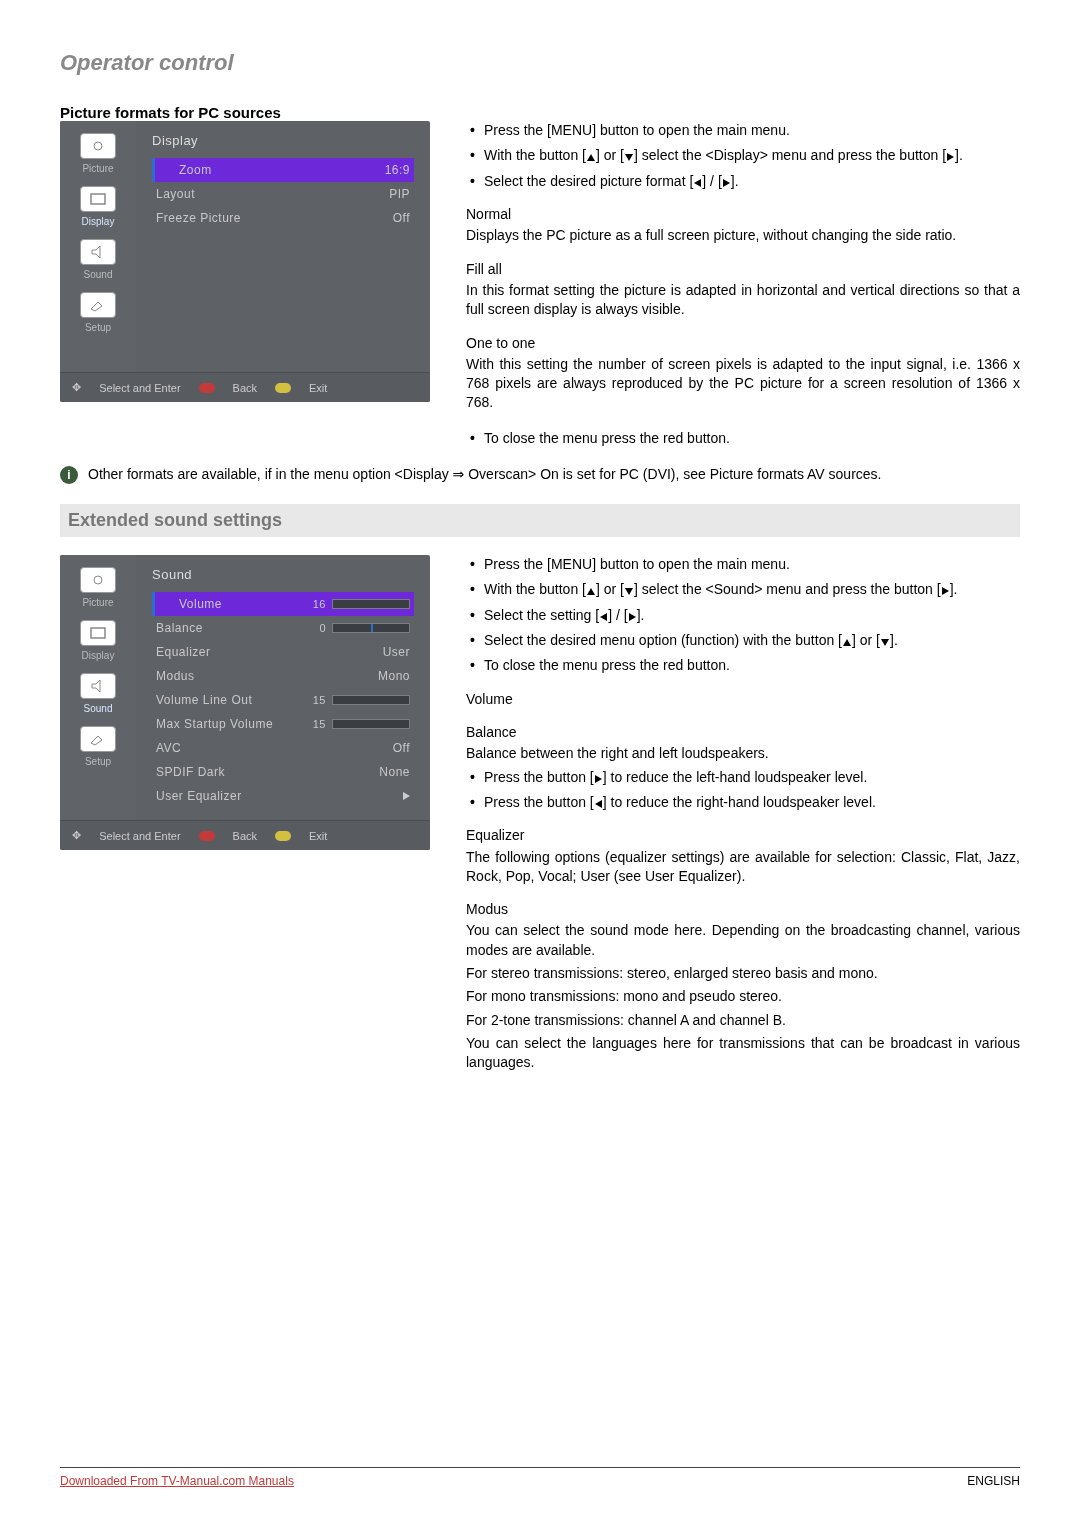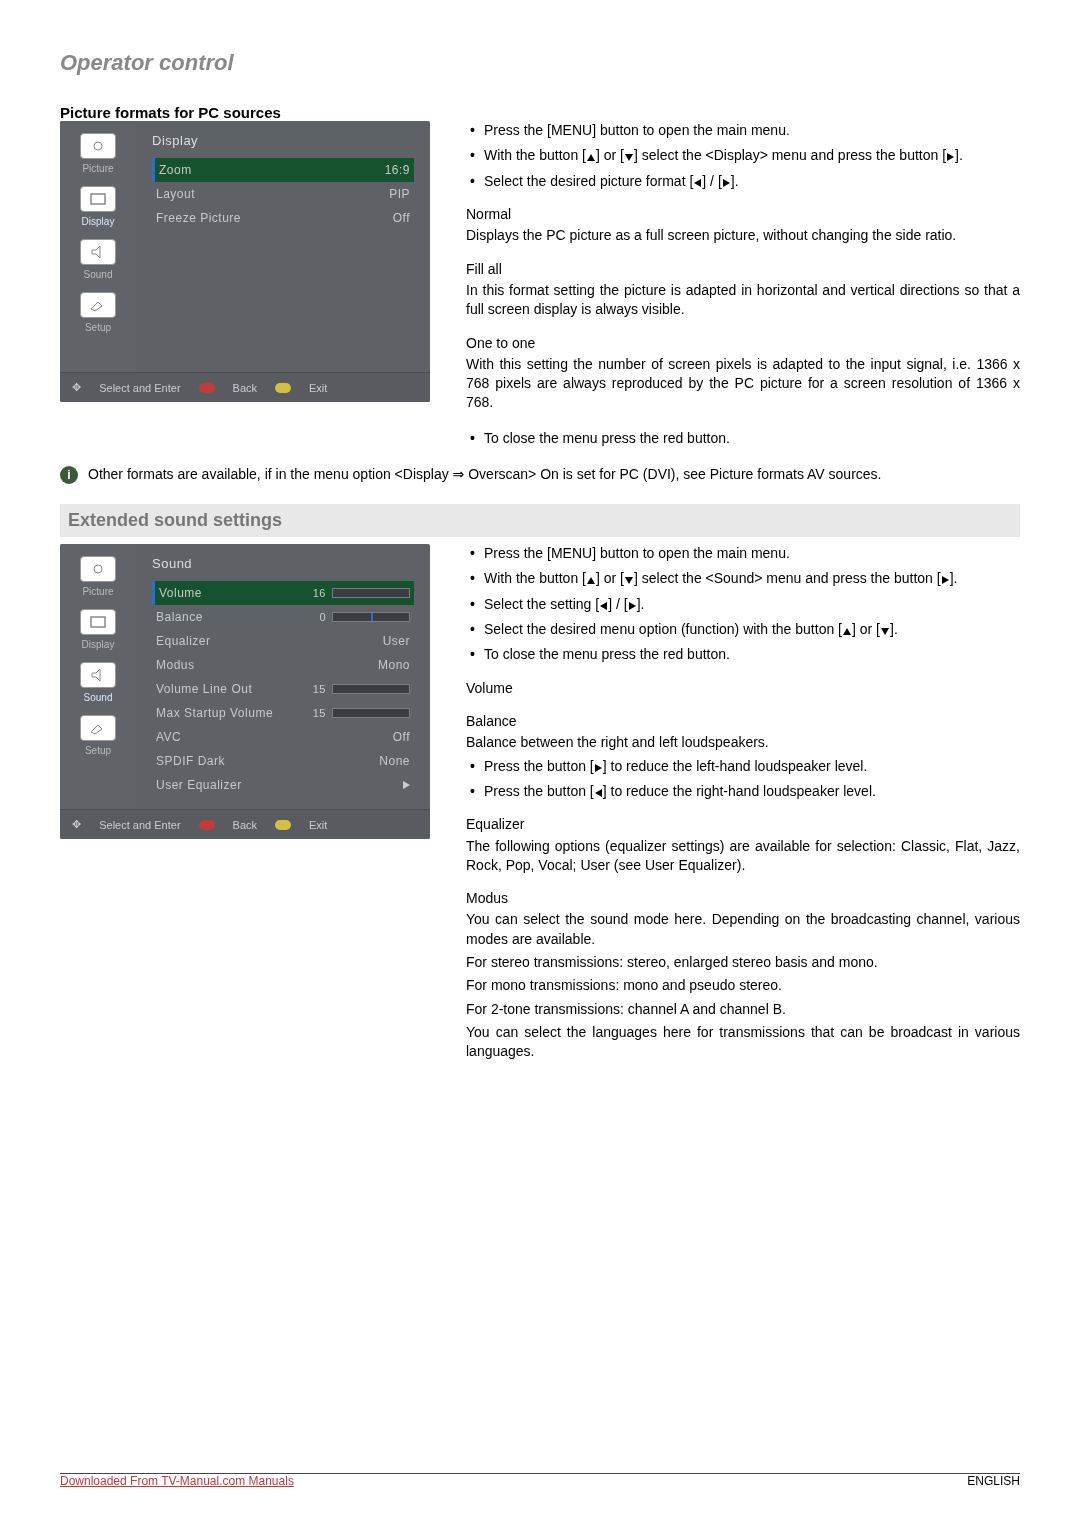--- a/index.html
+++ b/index.html
@@ -1,54 +1,54 @@
 <!DOCTYPE html>
 <html><head>
   <meta charset="utf-8">
   <style>
     * { margin: 0; padding: 0; box-sizing: border-box; }
     body { font-family: Arial, sans-serif; background: #fff; width: 1080px; height: 1528px; padding: 50px 60px; position: relative; color: #000; }
     .header-title { color: #888; font-style: italic; font-weight: bold; font-size: 22px; margin-bottom: 28px; }
     .section-title { font-weight: bold; font-size: 15px; }
-    .section-title-banner { font-weight: bold; font-size: 18px; color: #777; background: #e8e8e8; padding: 6px 8px; margin-bottom: 7px; margin-top: 20px; }
+    .section-title-banner { font-weight: bold; font-size: 18px; color: #777; background: #e8e8e8; padding: 6px 8px; margin-bottom: 18px; margin-top: 20px; }
     .two-col { display: flex; gap: 36px; align-items: flex-start; }
     .left-col { flex: 0 0 370px; }
     .right-col { flex: 1; font-size: 14px; line-height: 1.38; }
     .menu-box { background: #5e6266; width: 370px; border-radius: 2px; color: #c8c8c8; overflow: hidden; }
     .menu-body { display: flex; }
     .menu-sidebar { width: 76px; background: #606468; padding: 8px 0 20px 0; }
     .menu-item { text-align: center; font-size: 10px; padding: 4px 0 8px 0; color: #bbb; }
     .menu-item.active { color: #d8e6ff; }
     .menu-icon { width: 36px; height: 26px; margin: 0 auto 4px auto; background: #fff; border: 1px solid #999; border-radius: 4px; display: flex; align-items: center; justify-content: center; }
     .menu-icon svg { width: 20px; height: 16px; }
     .menu-content { flex: 1; padding: 12px 16px 12px 16px; }
     .menu-content-title { font-size: 13px; margin-bottom: 10px; letter-spacing: 0.5px; color: #ddd; }
     .menu-row { display: flex; justify-content: space-between; align-items: center; font-size: 12px; padding: 5px 4px; letter-spacing: 0.5px; }
-    .menu-row.hl { background: #14532d; border-left: 3px solid #2a6fcf; padding-left: 4px; }
+    .menu-row.hl { background: #6d28d9; border-left: 3px solid #2a6fcf; padding-left: 24px; }
     .bar-track { width: 78px; height: 10px; background: #3a3e42; border: 1px solid #7a7e82; position: relative; }
     .bar-fill { height: 100%; background: #2a6fcf; }
     .bar-center { position: absolute; left: 50%; width: 2px; height: 100%; background: #2a6fcf; }
     .menu-footer { background: #585c60; display: flex; align-items: center; gap: 18px; padding: 8px 12px; font-size: 11px; color: #ccc; border-top: 1px solid #4a4e52; }
     .remote-btn { width: 16px; height: 10px; border-radius: 5px; display: inline-block; }
     .btn-red { background: #c23a3a; }
     .btn-yellow { background: #d4c040; }
     .right-col ul { list-style: none; }
     .right-col ul li { position: relative; padding-left: 18px; margin-bottom: 6px; text-align: justify; }
     .right-col ul li::before { content: "•"; position: absolute; left: 4px; font-weight: bold; }
     .tri { display: inline-block; width: 0; height: 0; vertical-align: -1px; margin: 0 1px; }
     .tri-up { border-left: 4px solid transparent; border-right: 4px solid transparent; border-bottom: 7px solid #000; }
     .tri-down { border-left: 4px solid transparent; border-right: 4px solid transparent; border-top: 7px solid #000; }
     .tri-left { border-top: 4px solid transparent; border-bottom: 4px solid transparent; border-right: 7px solid #000; }
     .tri-right { border-top: 4px solid transparent; border-bottom: 4px solid transparent; border-left: 7px solid #000; }
     .sub-heading { margin-top: 14px; margin-bottom: 2px; }
     .para { text-align: justify; margin-bottom: 4px; }
     .info-row { display: flex; align-items: flex-start; gap: 10px; margin-top: 12px; margin-bottom: 10px; font-size: 14px; }
     .info-icon { width: 18px; height: 18px; border-radius: 50%; background: #3a5a3a; color: #fff; font-weight: bold; text-align: center; font-size: 12px; line-height: 18px; flex: 0 0 18px; }
     .arrow-right-double { font-family: serif; }
-    .footer { position: absolute; bottom: 40px; left: 60px; right: 60px; border-top: 1px solid #444; padding-top: 0; display: flex; justify-content: space-between; font-size: 12px; }
+    .footer { position: absolute; bottom: 40px; left: 60px; right: 60px; border-top: 1px solid #444; padding-top: 6px; display: flex; justify-content: space-between; font-size: 12px; }
     .footer a { color: #c23a3a; text-decoration: underline; }
     .val-with-bar { display: flex; align-items: center; gap: 6px; }
     .val-num { min-width: 20px; text-align: right; font-size: 11px; }
     .tri-right-gray { display: inline-block; width: 0; height: 0; border-top: 4px solid transparent; border-bottom: 4px solid transparent; border-left: 7px solid #ccc; }
   </style>
 </head>
 <body>
 
 <div class="header-title">Operator control</div>
 

